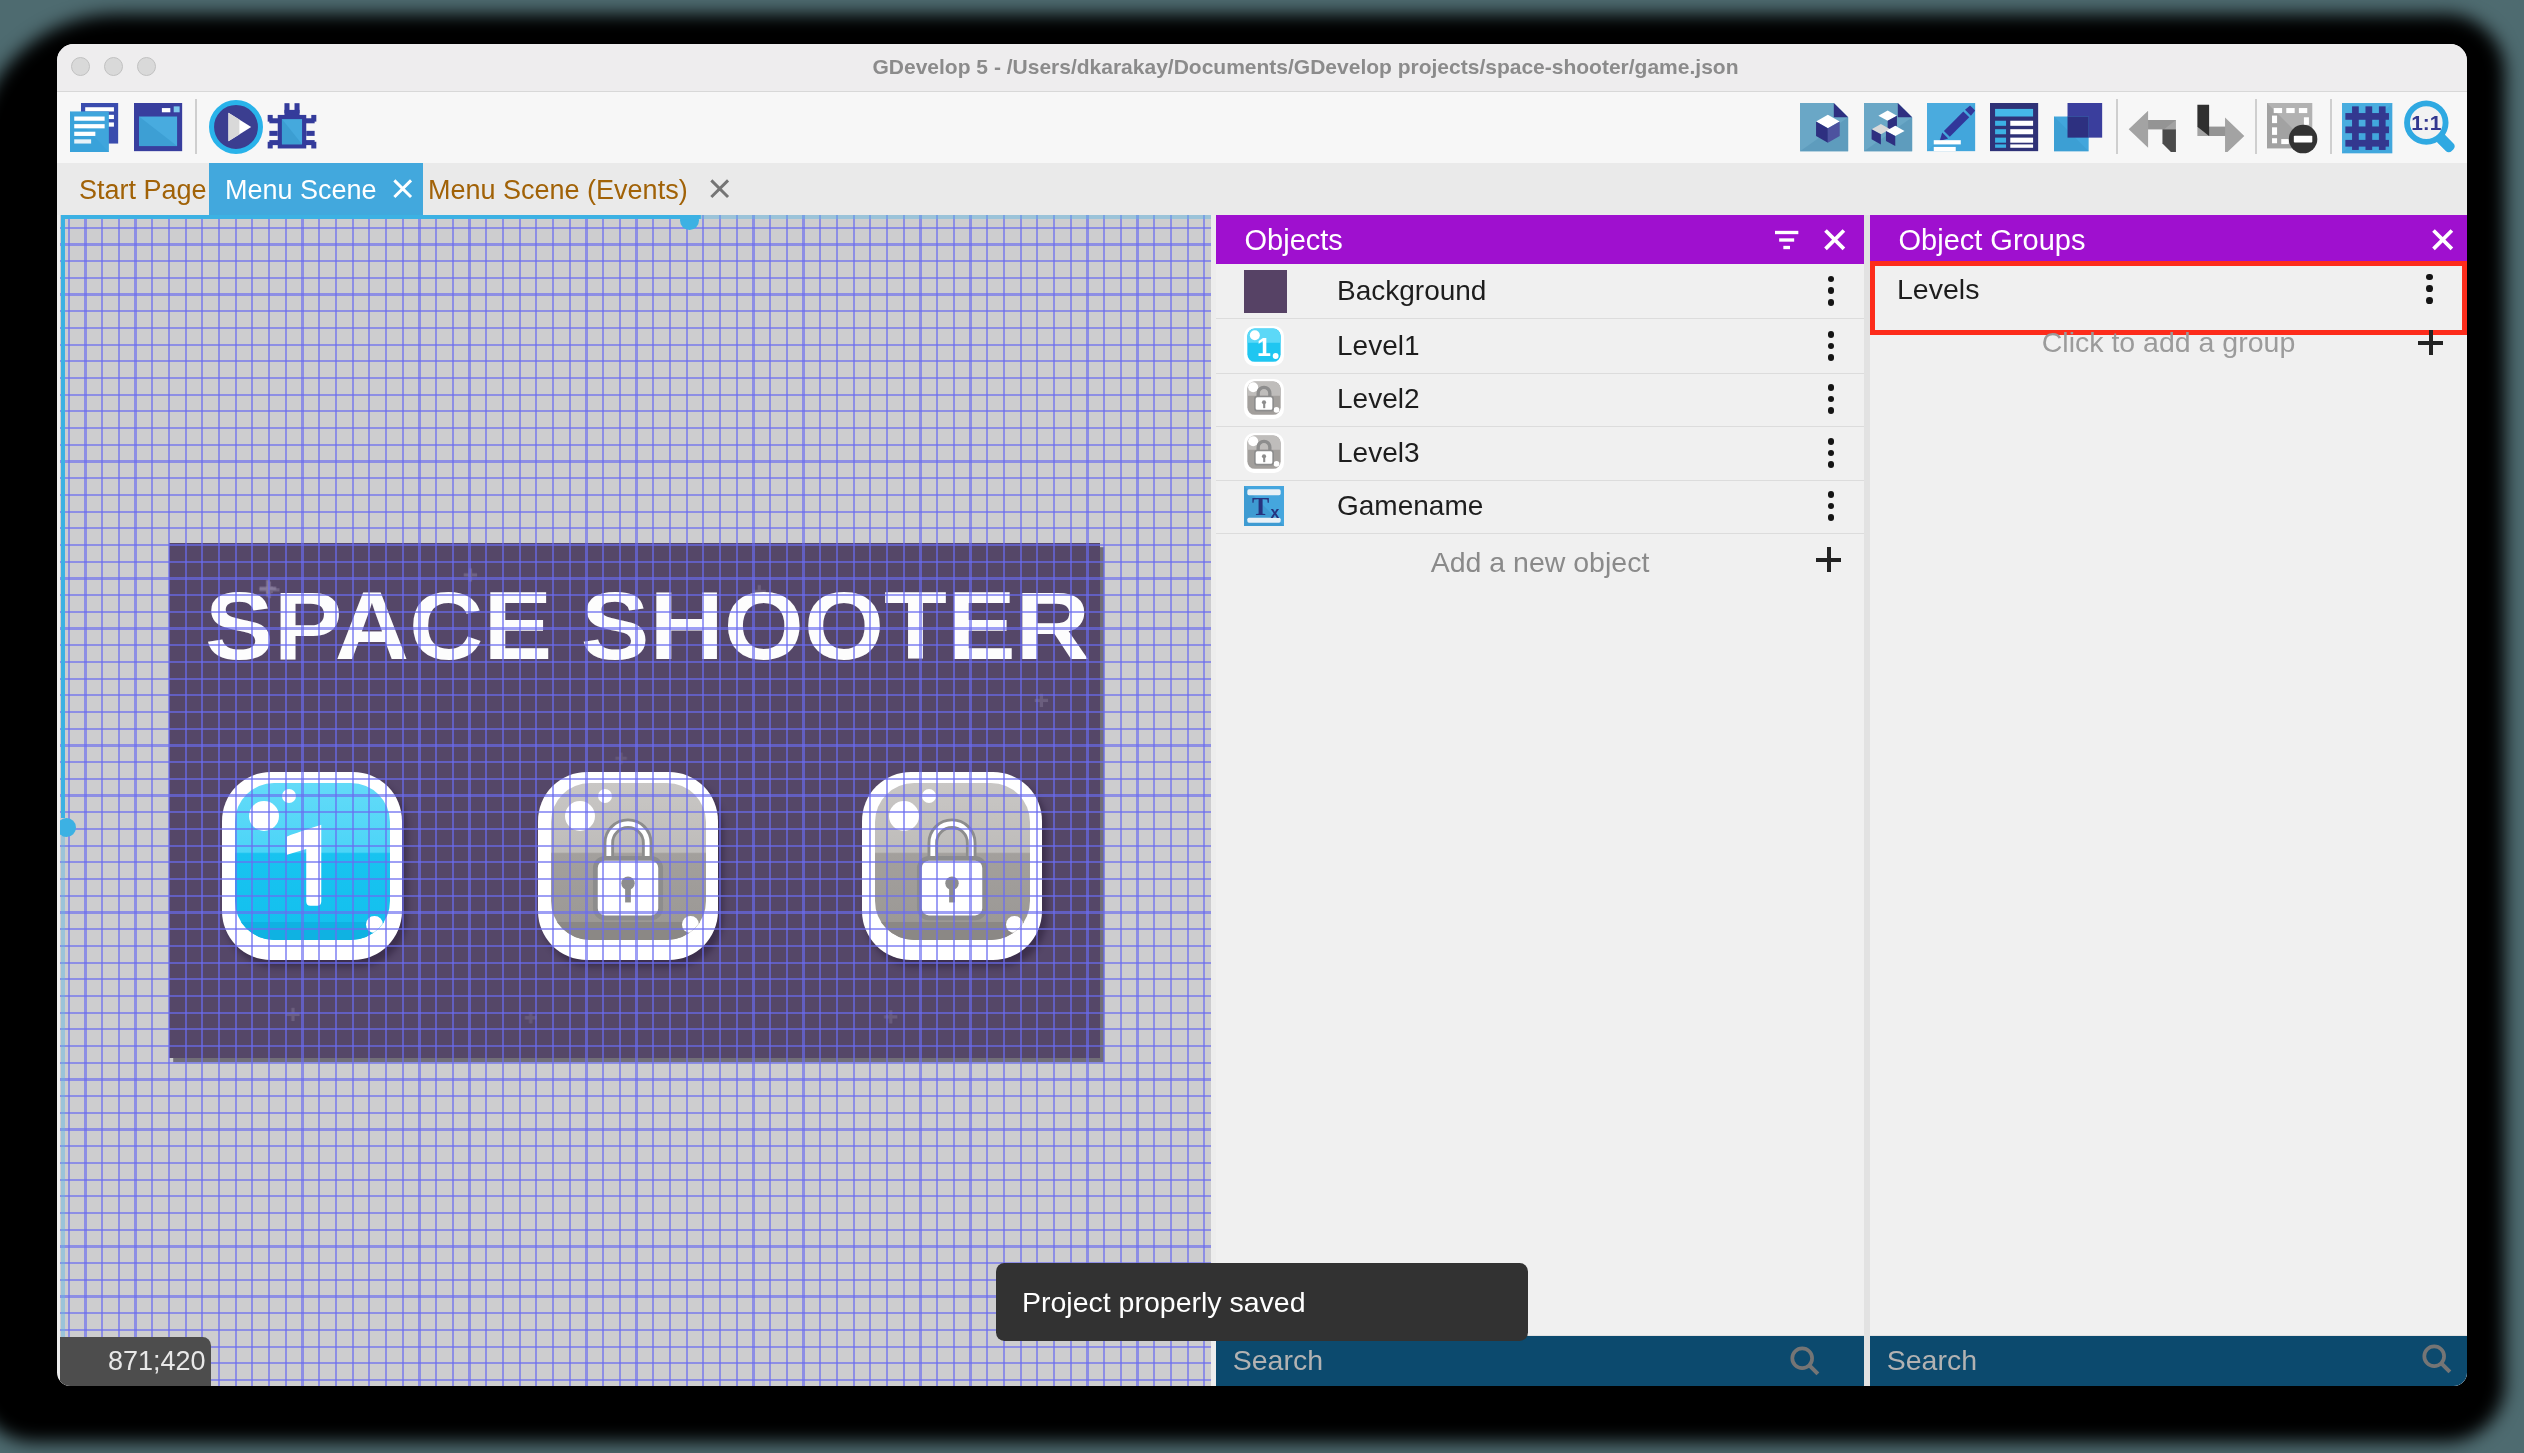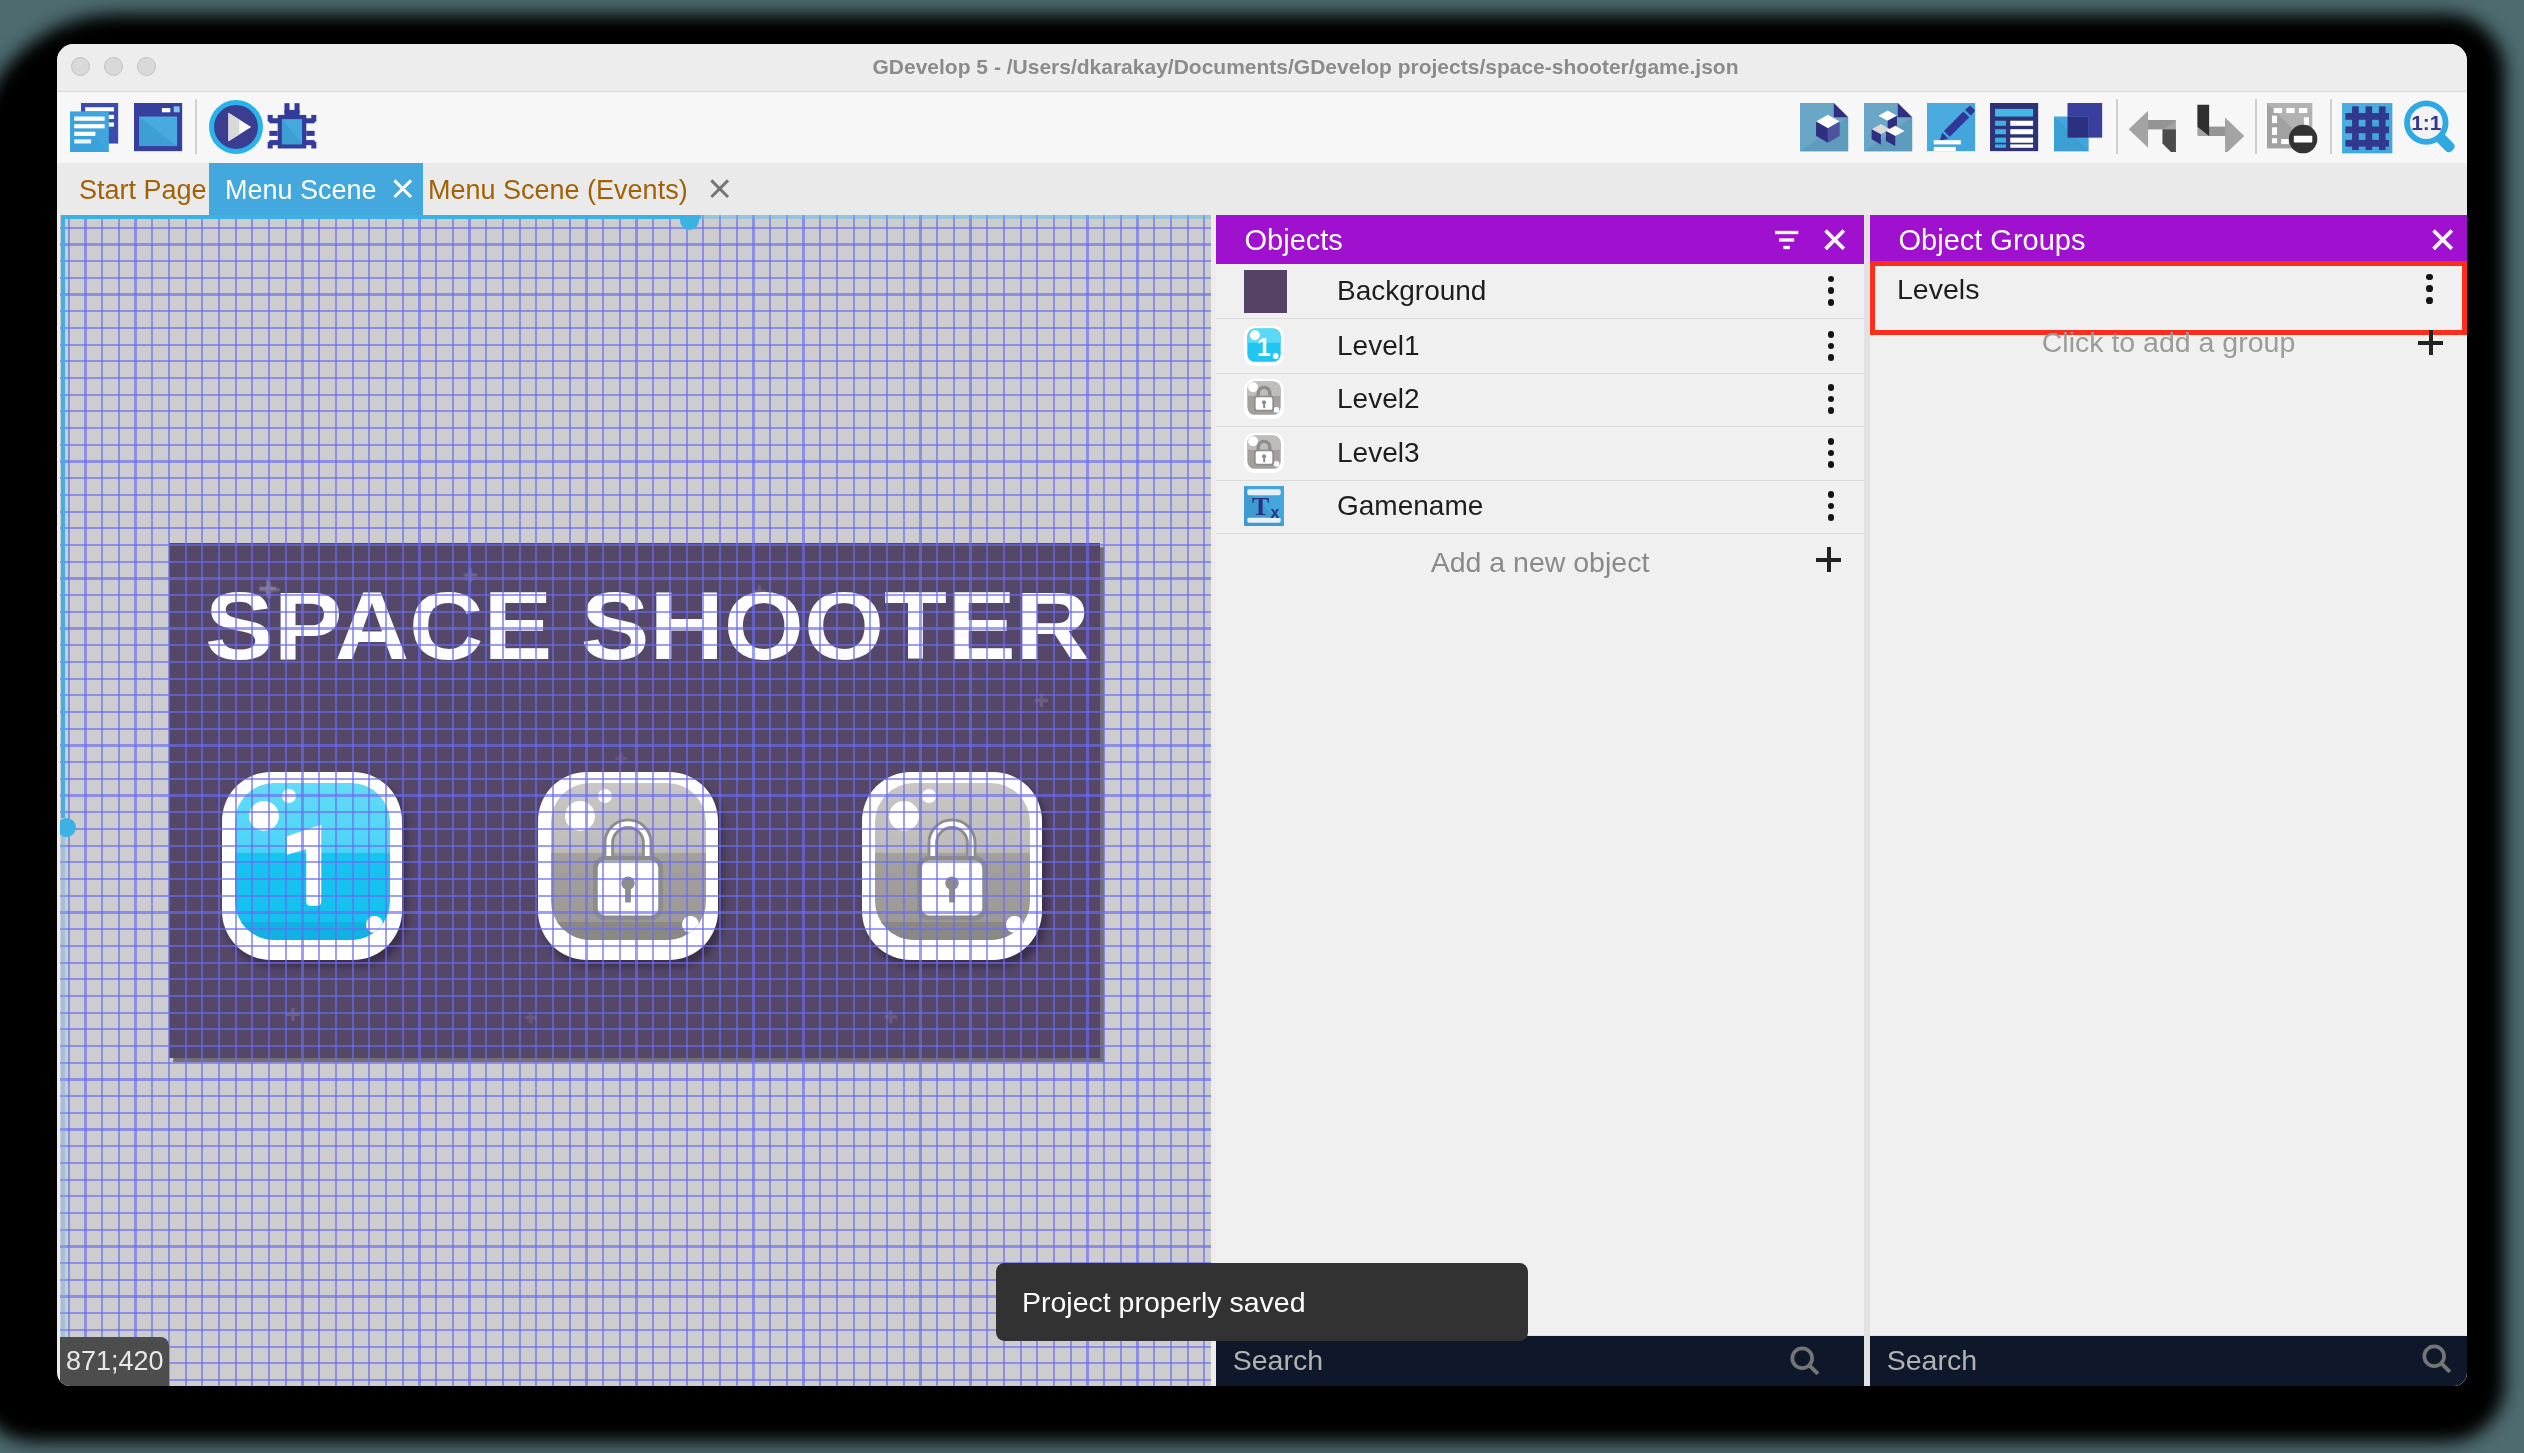--- a/index.html
+++ b/index.html
@@ -44,38 +44,38 @@
   .blipg{position:absolute;left:5px;right:5px;bottom:0px;height:18.4px;border-radius:0 0 33px 33px;background:#8b8885;}
   .bub1{position:absolute;left:14.2px;top:17.6px;width:30px;height:30px;border-radius:50%;background:#fff;}
   .bub2{position:absolute;left:47px;top:5.9px;width:14.2px;height:14.2px;border-radius:50%;background:#fff;}
   .bub3{position:absolute;right:6.7px;bottom:7.5px;width:16.7px;height:16.7px;border-radius:50%;background:#fff;}
   
   .selstrong{position:absolute;background:#3cb1e3;z-index:6;}
   .selpale{position:absolute;background:rgba(96,185,228,.45);z-index:6;}
   .selhandle{position:absolute;width:19px;height:19px;border-radius:50%;background:#3cb1e3;z-index:6;}
   #coordbadge{position:absolute;left:0px;top:1122px;width:109px;height:49px;background:#4d4d4d;
               border-radius:0 8.4px 0 0;color:#e8e8e8;font-size:27px;line-height:49px;
-              text-align:center;z-index:7;}
+              text-align:center;z-index:7;padding-left:42px;}
   
   .panel{position:absolute;top:171px;bottom:0;background:#f0f0f0;overflow:hidden;}
   #objpanel{left:1159px;width:648px;}
   #gap{position:absolute;left:1807px;top:171px;bottom:0;width:6.7px;background:#e2e2e2;}
   #ogpanel{left:1813px;width:597px;}
   .phead{position:absolute;left:0;top:0;right:0;height:49px;background:#9f10cf;color:#fff;
          font-size:29px;line-height:50px;}
   .row{position:absolute;left:0;right:0;height:54px;border-bottom:1.7px solid #dcdcdc;
        box-sizing:border-box;font-size:28px;color:#1d1d1d;}
   .rowlabel{position:absolute;left:121px;top:0;line-height:52px;}
   .ricon{position:absolute;left:28px;top:5.9px;width:40px;height:40px;}
   .dots{position:absolute;right:29px;top:11px;width:7.5px;}
   .dot{width:6.7px;height:6.7px;border-radius:50%;background:#141414;margin:0 0 5px 0;}
   .plus{position:absolute;width:25px;height:25px;}
   .plus:before{content:"";position:absolute;left:0;top:11px;width:25px;height:4.2px;background:#222;}
   .plus:after{content:"";position:absolute;left:11px;top:0;width:4.2px;height:25px;background:#222;}
-  .searchrow{position:absolute;left:0;right:0;bottom:0;height:51px;background:#0f172a;
+  .searchrow{position:absolute;left:0;right:0;bottom:0;height:51px;background:#0c4a6e;
              border-top:1.7px solid #e2e2e2;box-sizing:border-box;font-size:28.5px;color:#b2b2b2;}
   
   #toast{position:absolute;left:939px;top:1219px;width:532px;height:78px;background:#323232;
          border-radius:8.4px;color:#fff;font-size:28.5px;line-height:78px;padding-left:26px;
          box-sizing:border-box;z-index:20;}
 </style>
 </head>
 <body>
 <div id="shadow"></div>
 <div id="win">

